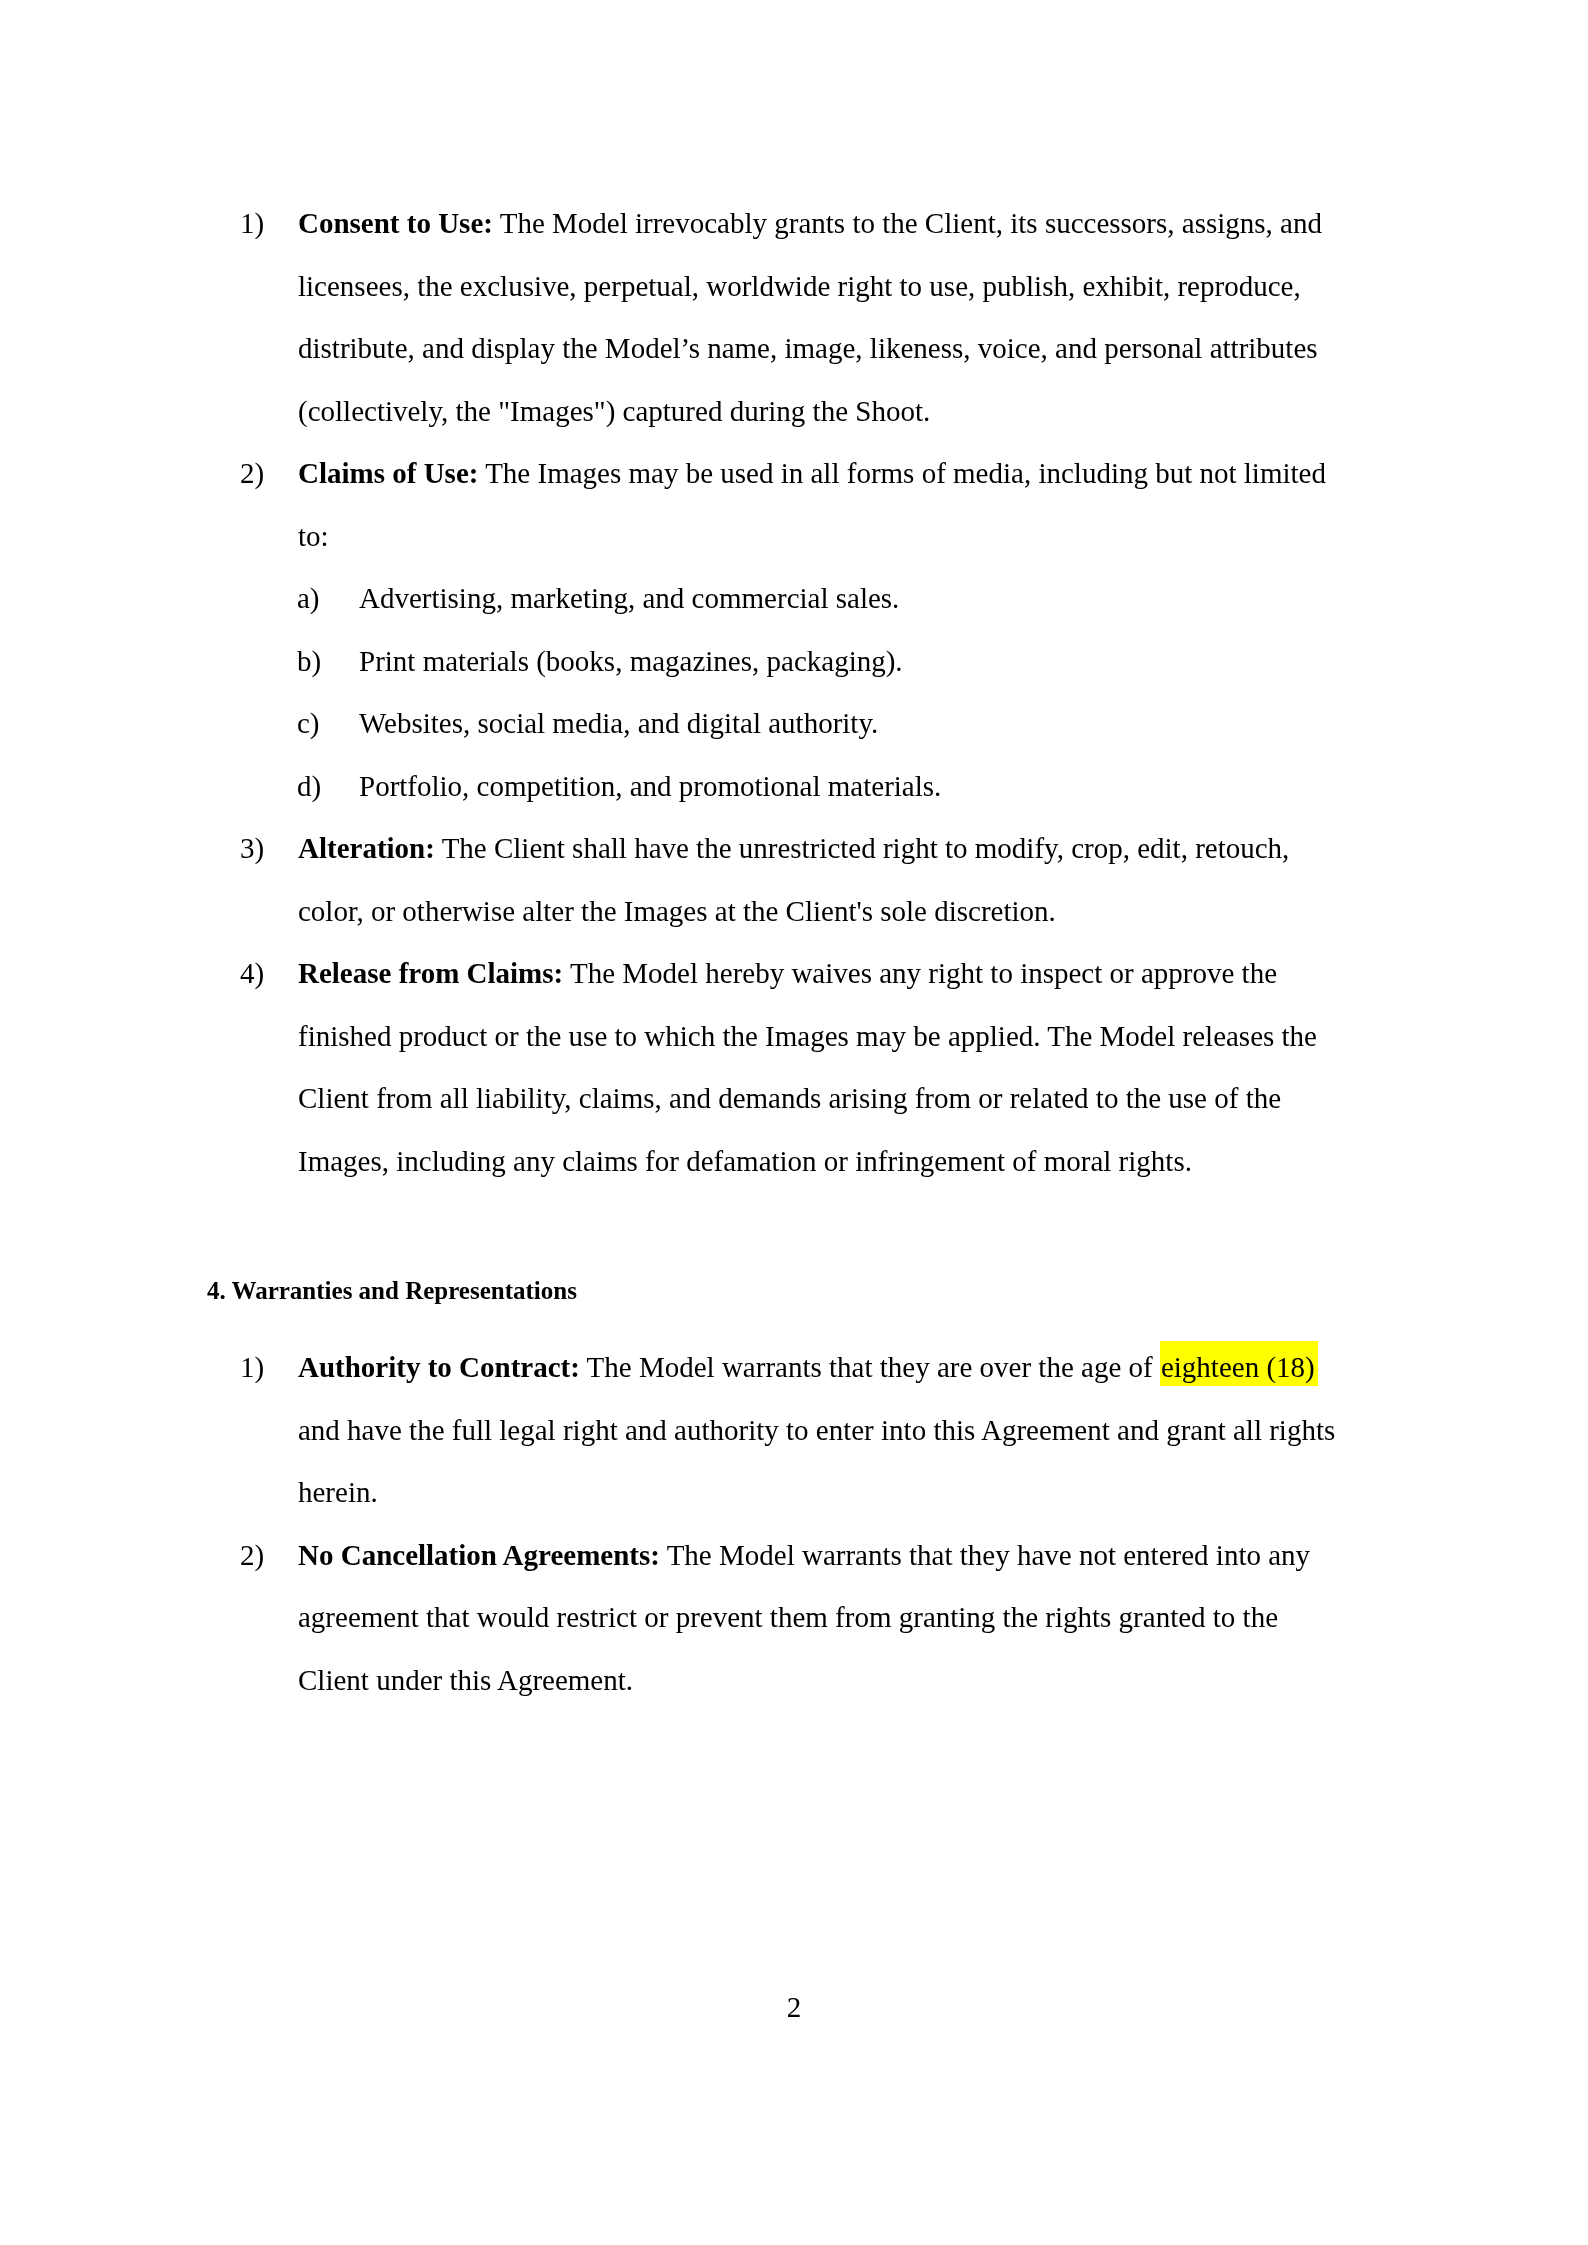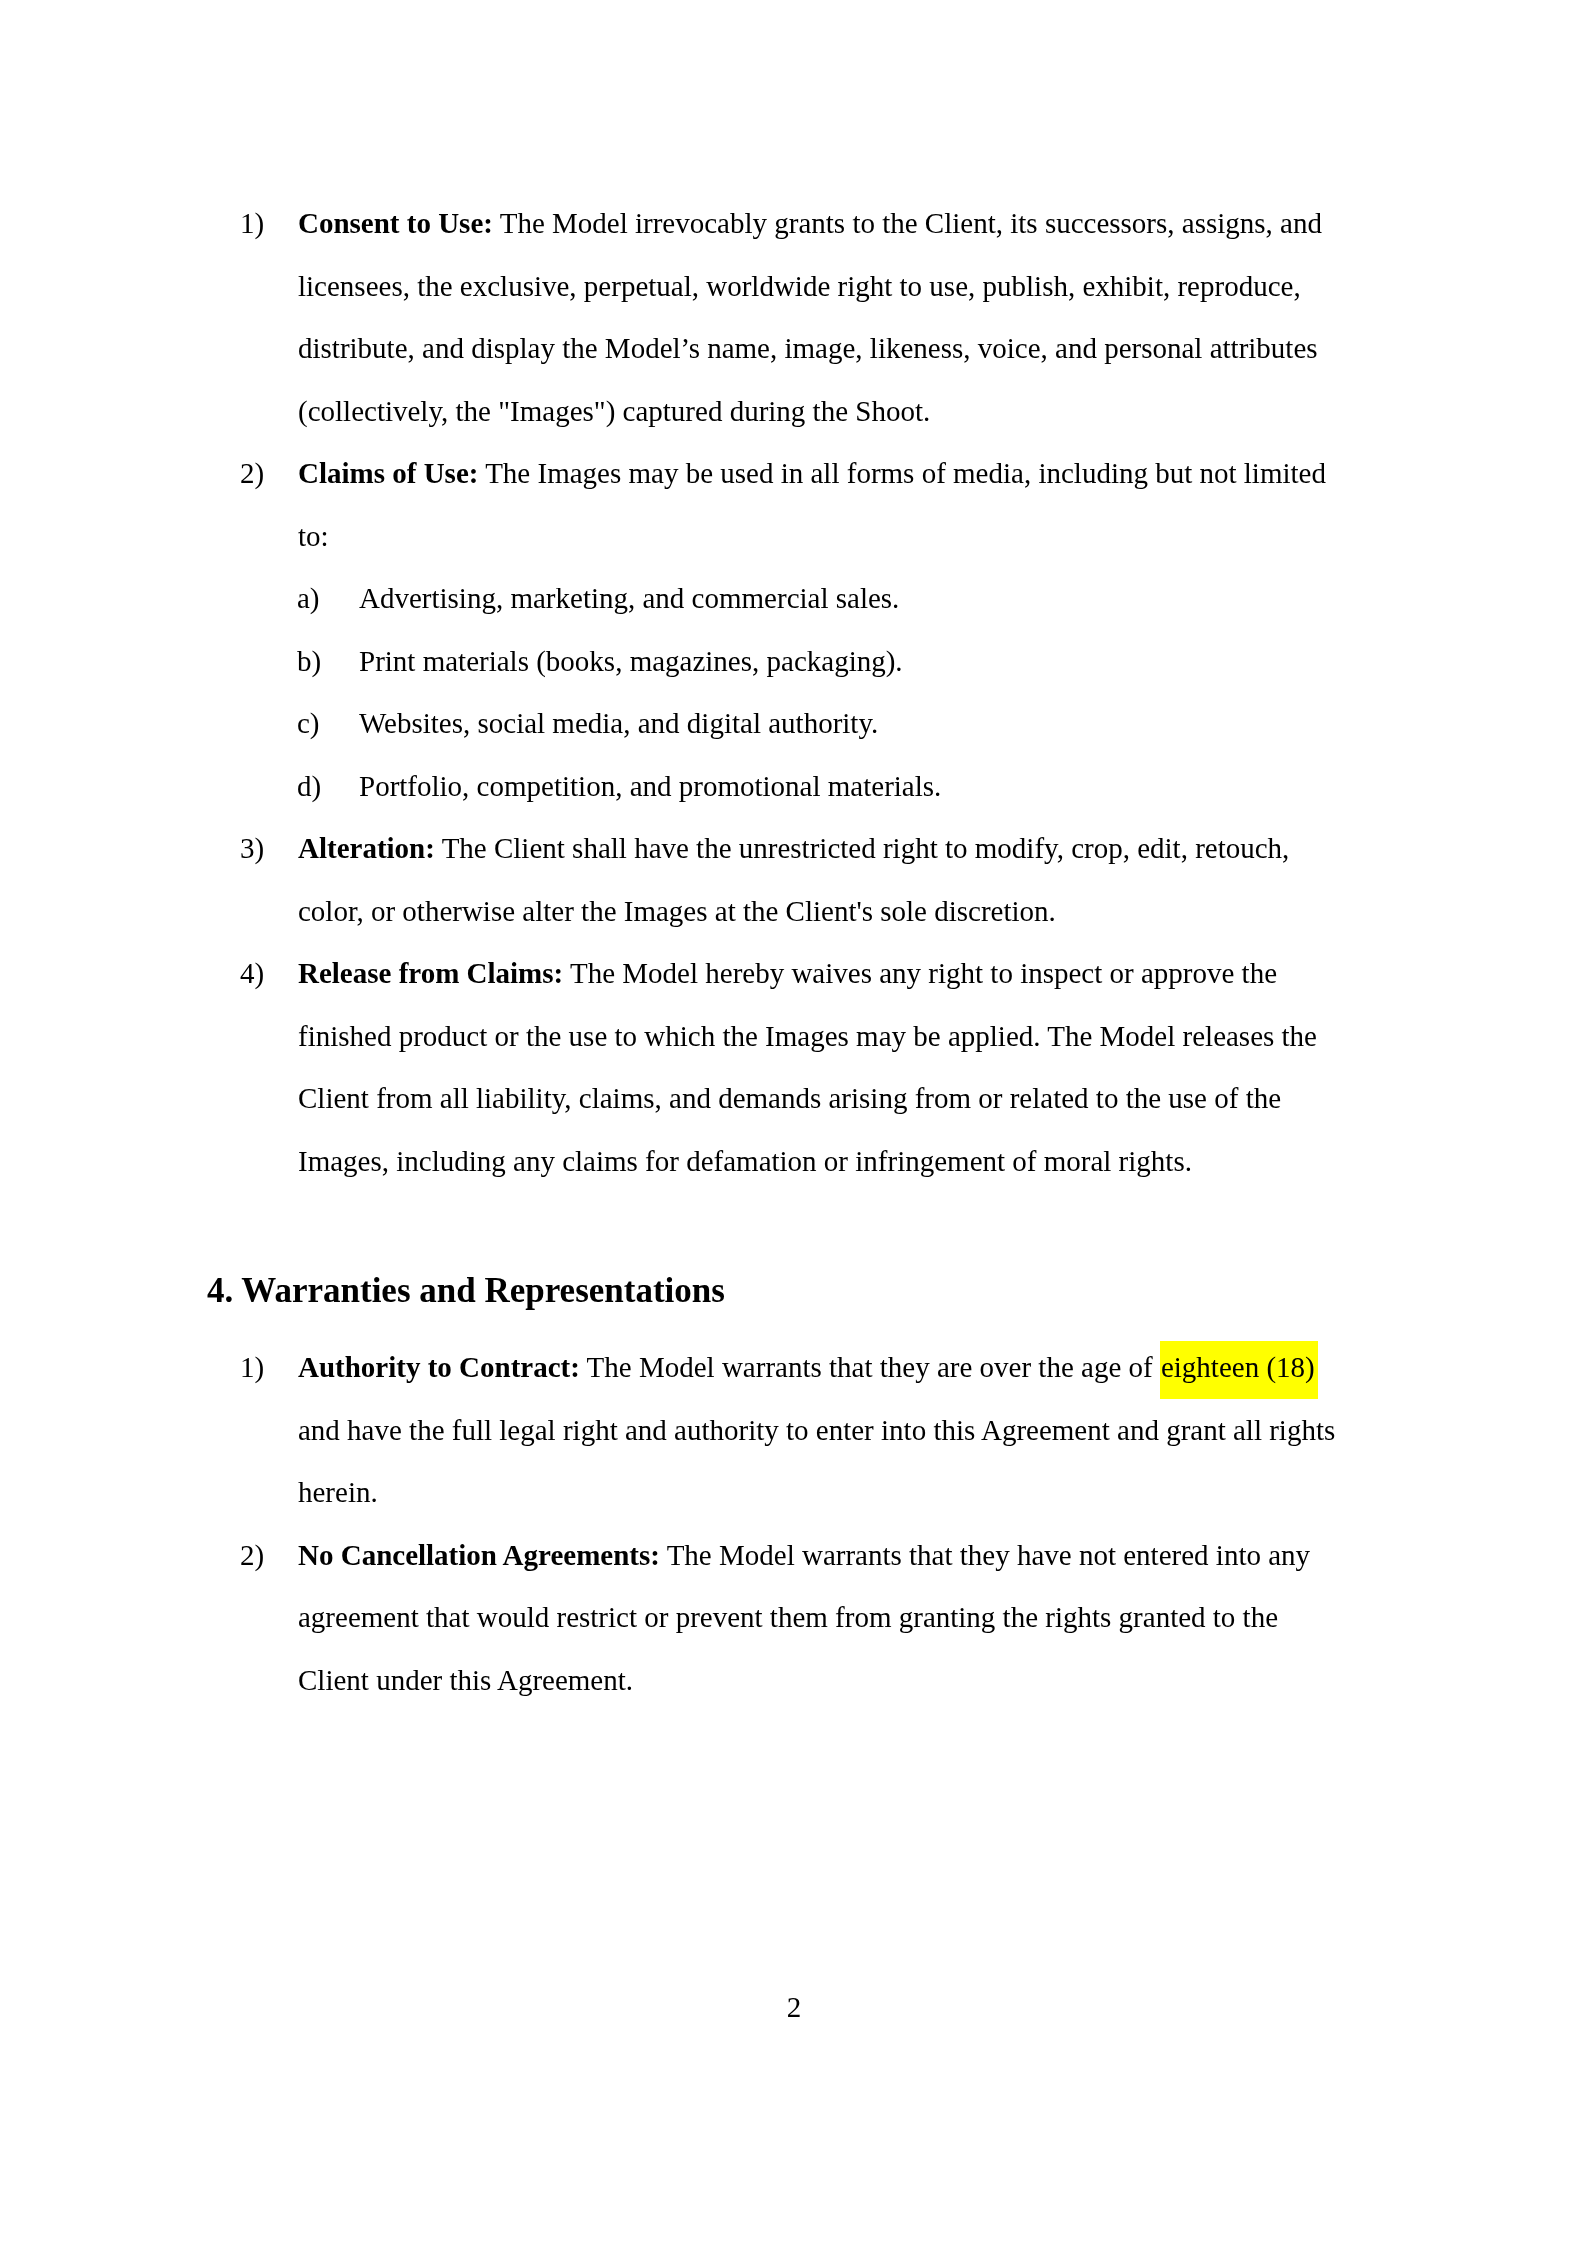--- a/index.html
+++ b/index.html
@@ -39,27 +39,27 @@
     margin-left: 90px;
   }
   .li.sub .num {
     flex: 0 0 62px;
   }
   .t {
     font-weight: bold;
   }
   .heading {
     font-weight: bold;
-    font-size: 35px;
+    font-size: 25px;
     line-height: 45px;
     margin: 76px 0 23px 0;
   }
   .hl {
     background: #ffff00;
-    padding: 10px 3px 16px 1px;
+    padding: 10px 3px 3px 1px;
   }
   .pagenum {
     position: absolute;
     left: 0;
     top: 1993px;
     width: 100%;
     text-align: center;
     line-height: 29px;
   }
 </style>

